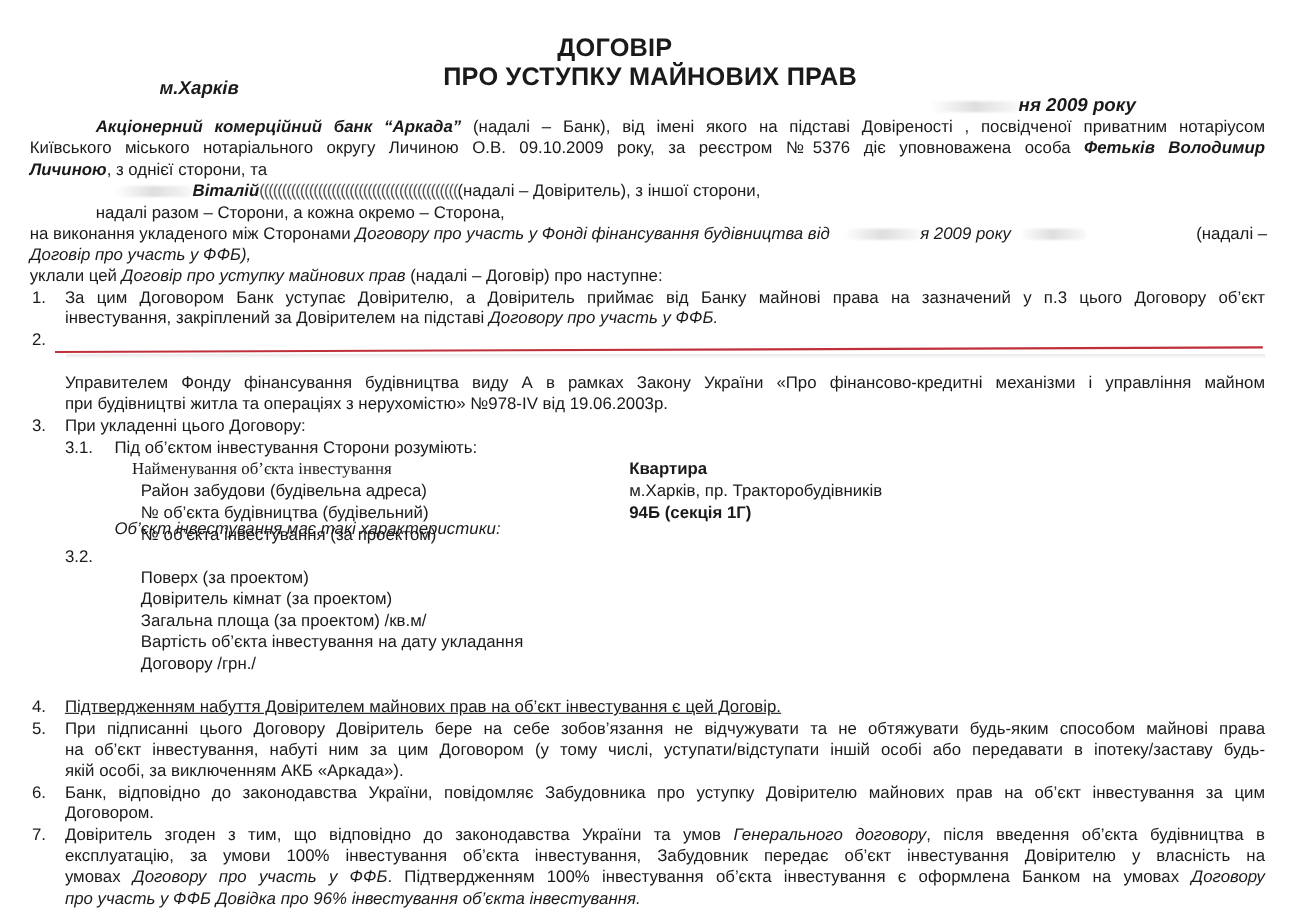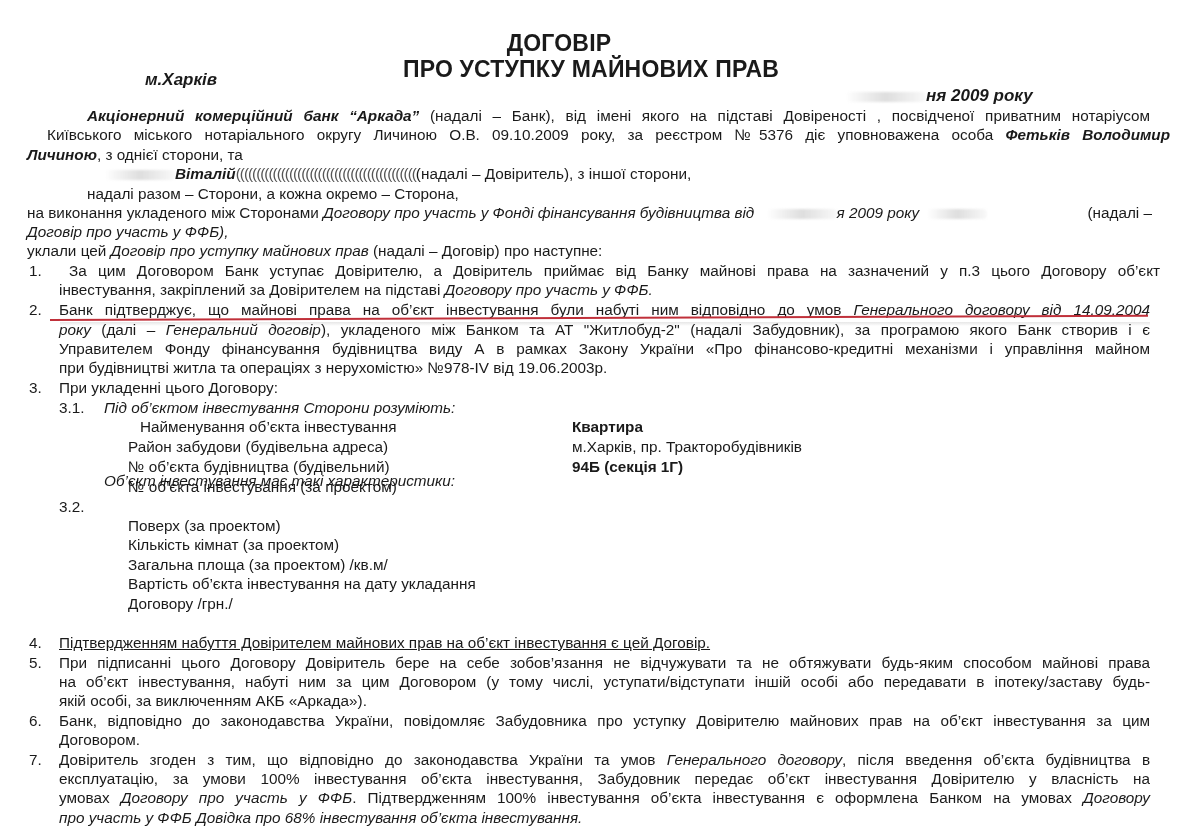--- a/index.html
+++ b/index.html
@@ -50,76 +50,70 @@
   <div class="title2">ПРО УСТУПКУ МАЙНОВИХ ПРАВ</div>
 
   <div class="line city" style="left:145px; top:70px;">м.Харків</div>
   <div class="line" style="left:846px; top:86px;">
     <span class="blur" style="width:80px;"></span><span class="city">ня 2009 року</span>
   </div>
 
   <div class="line just" style="left:87px; top:106px; width:1063px;">
     <span class="bi">Акціонерний комерційний банк “Аркада”</span><span> (надалі – Банк), від імені якого на підставі Довіреності , посвідченої приватним нотаріусом</span>
   </div>
-  <div class="line just" style="left:27px; top:125px; width:1123px;margin-left:20px;">
+  <div class="line just" style="left:27px; top:125px; width:1123px;">
     <span>Київського міського нотаріального округу Личиною О.В. 09.10.2009 року, за реєстром №5376 діє уповноважена особа </span><span class="bi">Фетьків Володимир</span>
   </div>
   <div class="line" style="left:27px; top:145px;">
     <span class="bi">Личиною</span><span>, з однієї сторони, та</span>
   </div>
   <div class="line" style="left:87px; top:184px;">надалі разом – Сторони, а кожна окремо – Сторона,</div>
   <div class="line" style="left:105px; top:164px;">
     <span class="blur" style="width:70px;"></span><span class="bi">Віталій</span><span class="hatch">((((((((((((((((((((((((((((((((((((((((((((</span><span>(надалі – Довіритель), з іншої сторони,</span>
   </div>
   <div class="line" style="left:27px; top:203px; width:1125px;">
     <span>на виконання укладеного між Сторонами </span><span class="i">Договору про участь у Фонді фінансування будівництва від</span>
     <span class="blur" style="width:70px; margin-left:8px;"></span><span class="i">я 2009 року</span>
     <span class="blur" style="width:60px; margin-left:4px;"></span><span style="position:absolute; right:0;">(надалі –</span>
   </div>
   <div class="line i" style="left:27px; top:222px;">Договір про участь у ФФБ),</div>
   <div class="line" style="left:27px; top:241px;">
     <span>уклали цей </span><span class="i">Договір про уступку майнових прав</span><span> (надалі – Договір) про наступне:</span>
   </div>
 
   <div class="line num" style="left:29px; top:261px;">1.</div>
-  <div class="line just" style="left:69px; top:261px; width:1091px;">За цим Договором Банк уступає Довірителю, а Довіритель приймає від Банку майнові права на зазначений у п.3 цього Договору об’єкт</div>
+  <div class="line just" style="left:59px; top:261px; width:1091px;">За цим Договором Банк уступає Довірителю, а Довіритель приймає від Банку майнові права на зазначений у п.3 цього Договору об’єкт</div>
   <div class="line" style="left:59px; top:280px;">
     <span>інвестування, закріплений за Довірителем на підставі </span><span class="i">Договору про участь у ФФБ.</span>
   </div>
 
   <div class="line num" style="left:29px; top:300px;">2.</div>
-  <div class="line just" style="left:59px; top:300px; width:1091px;">
-    <span>Банк підтверджує, що майнові права на об’єкт інвестування були набуті ним відповідно до умов </span><span class="i">Генерального договору від 14.09.2004</span>
-  </div>
   <div class="red-shadow"></div>
   <div class="red-underline"></div>
-  <div class="line just" style="left:59px; top:320px; width:1091px;">
-    <span class="i">року</span><span> (далі – </span><span class="i">Генеральний договір</span><span>), укладеного між Банком та АТ "Житлобуд-2" (надалі Забудовник), за програмою якого Банк створив і є</span>
-  </div>
   <div class="line just" style="left:59px; top:339px; width:1091px;">Управителем Фонду фінансування будівництва виду А в рамках Закону України «Про фінансово-кредитні механізми і управління майном</div>
   <div class="line" style="left:59px; top:358px;">при будівництві житла та операціях з нерухомістю» №978-IV від 19.06.2003р.</div>
 
   <div class="line num" style="left:29px; top:378px;">3.</div>
   <div class="line" style="left:59px; top:378px;">При укладенні цього Договору:</div>
 
   <div class="line" style="left:59px; top:398px;">3.1.</div>
-  <div class="line" style="left:104px; top:398px;font-style:italic;">Під об’єктом інвестування Сторони розуміють:</div>
+  <div class="line" style="left:104px; top:398px;">Під об’єктом інвестування Сторони розуміють:</div>
 
-  <div class="line" style="left:140px; top:417px;">Найменування об’єкта інвестування</div>
+  <div class="line" style="left:120px; top:417px;font-family:Liberation Serif, serif;">Найменування об’єкта інвестування</div>
   <div class="line b" style="left:572px; top:417px;">Квартира</div>
   <div class="line" style="left:128px; top:437px;">Район забудови (будівельна адреса)</div>
   <div class="line" style="left:572px; top:437px;">м.Харків, пр. Тракторобудівників</div>
   <div class="line" style="left:128px; top:457px;">№ об’єкта будівництва (будівельний)</div>
   <div class="line b" style="left:572px; top:457px;">94Б (секція 1Г)</div>
   <div class="line" style="left:128px; top:477px;">№ об’єкта інвестування (за проектом)</div>
 
   <div class="line" style="left:59px; top:497px;">3.2.</div>
   <div class="line" style="left:104px; top:471px;font-style:italic;">Об’єкт інвестування має такі характеристики:</div>
   <div class="line" style="left:128px; top:516px;">Поверх (за проектом)</div>
-  <div class="line" style="left:128px; top:535px;">Кількість кімнат (за проектом)</div>
+  <div class="line" style="left:128px; top:535px;">Довіритель кімнат (за проектом)</div>
   <div class="line" style="left:128px; top:555px;">Загальна площа (за проектом) /кв.м/</div>
   <div class="line" style="left:128px; top:574px;">Вартість об’єкта інвестування на дату укладання</div>
   <div class="line" style="left:128px; top:594px;">Договору /грн./</div>
 
   <div class="line num" style="left:29px; top:633px;">4.</div>
   <div class="line" style="left:59px; top:633px;text-decoration:underline;">Підтвердженням набуття Довірителем майнових прав на об’єкт інвестування є цей Договір.</div>
 
   <div class="line num" style="left:29px; top:653px;">5.</div>
   <div class="line just" style="left:59px; top:653px; width:1091px;">При підписанні цього Договору Довіритель бере на себе зобов’язання не відчужувати та не обтяжувати будь-яким способом майнові права</div>
   <div class="line just" style="left:59px; top:672px; width:1091px;">на об’єкт інвестування, набуті ним за цим Договором (у тому числі, уступати/відступати іншій особі або передавати в іпотеку/заставу будь-</div>
@@ -130,15 +124,15 @@
   <div class="line" style="left:59px; top:730px;">Договором.</div>
 
   <div class="line num" style="left:29px; top:750px;">7.</div>
   <div class="line just" style="left:59px; top:750px; width:1091px;">
     <span>Довіритель згоден з тим, що відповідно до законодавства України та умов </span><span class="i">Генерального договору</span><span>, після введення об’єкта будівництва в</span>
   </div>
   <div class="line just" style="left:59px; top:769px; width:1091px;">експлуатацію, за умови 100% інвестування об’єкта інвестування, Забудовник передає об’єкт інвестування Довірителю у власність на</div>
   <div class="line just" style="left:59px; top:788px; width:1091px;">
     <span>умовах </span><span class="i">Договору про участь у ФФБ</span><span>. Підтвердженням 100% інвестування об’єкта інвестування є оформлена Банком на умовах </span><span class="i">Договору</span>
   </div>
-  <div class="line i" style="left:59px; top:808px;">про участь у ФФБ Довідка про 68% інвестування об’єкта інвестування.</div>
+  <div class="line i" style="left:59px; top:808px;">про участь у ФФБ Довідка про 96% інвестування об’єкта інвестування.</div>
 
 </div>
 
 </body></html>

